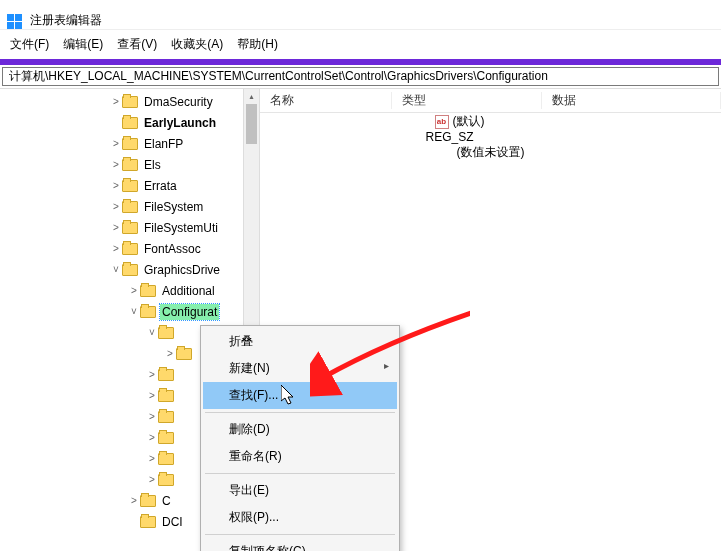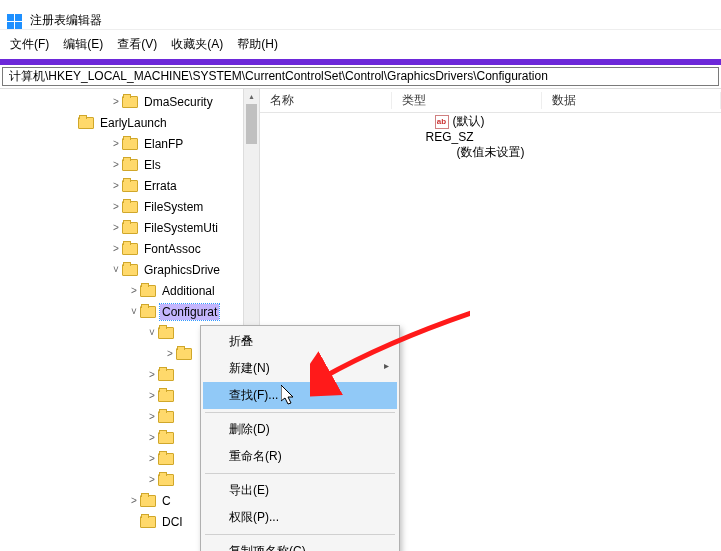--- a/index.html
+++ b/index.html
@@ -113,21 +113,21 @@
   .tree-row .folder::before {
     content: "";
     position: absolute;
     top: -3px; left: 0;
     width: 6px; height: 3px;
     background: #ffd96b;
     border: 1px solid #d0a72a;
     border-bottom: none;
   }
   .tree-row.selected .label {
-    background: #c4b5fd;
+    background: #86efac;
     outline: 1px dotted #3399ff;
   }
   .tree-row .label { padding: 1px 2px; }
   .list-pane {
     flex: 1;
     background: #fff;
     overflow: hidden;
   }
   .list-header {
     display: flex;
@@ -235,21 +235,21 @@
 
 <div class="content">
 
   <div class="tree-pane">
     <div class="tree" id="tree">
         <div class="tree-row" style="padding-left: 110px;">
           <span class="chev">&gt;</span>
           <span class="folder"></span>
           <span class="label">DmaSecurity</span>
         </div>
-        <div class="tree-row" style="padding-left: 66px;">
+        <div class="tree-row" style="padding-left: 110px; font-weight: bold;">
           <span class="chev"></span>
           <span class="folder"></span>
           <span class="label">EarlyLaunch</span>
         </div>
         <div class="tree-row" style="padding-left: 110px;">
           <span class="chev">&gt;</span>
           <span class="folder"></span>
           <span class="label">ElanFP</span>
         </div>
         <div class="tree-row" style="padding-left: 110px;">

